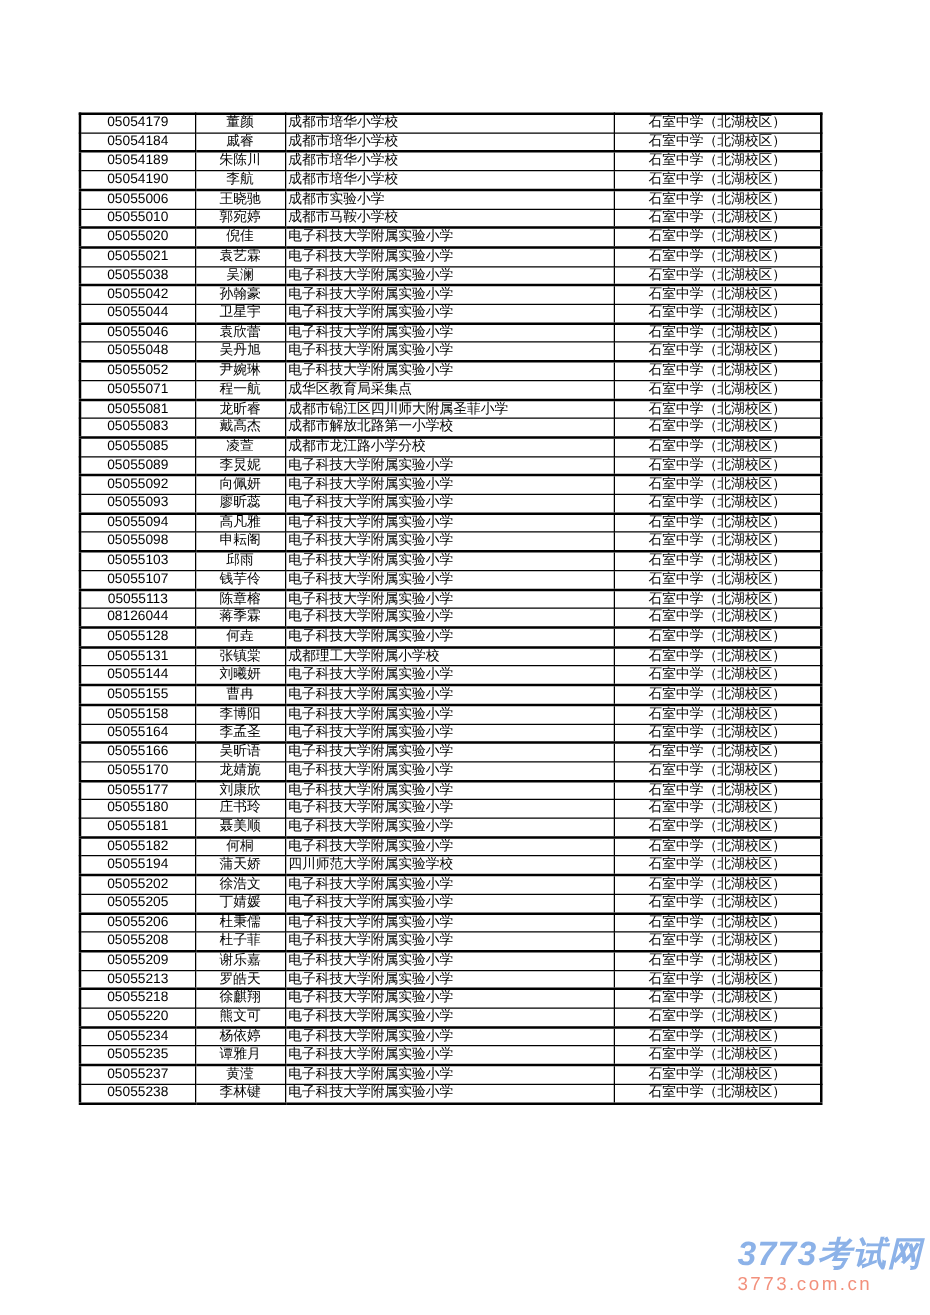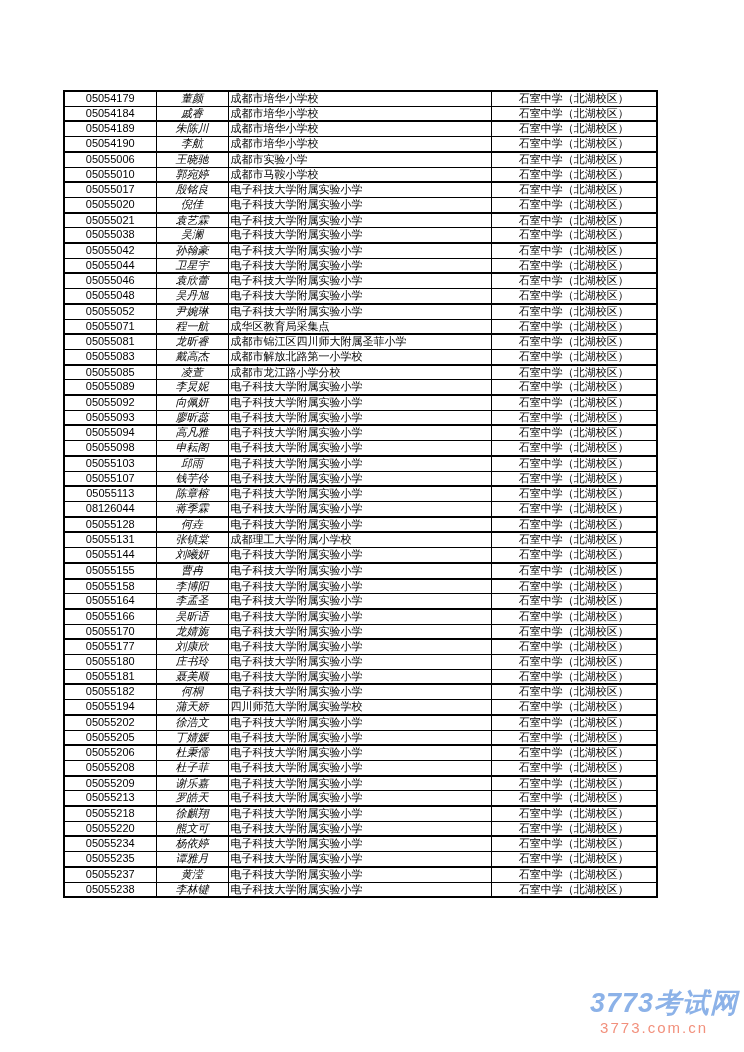--- a/index.html
+++ b/index.html
@@ -33,29 +33,29 @@
     padding: 0 2px;
     height: 13.7px;
     line-height: 13.7px;
     overflow: hidden;
     white-space: nowrap;
   }
   table.roster tr.pair-end td {
     border-bottom-width: 2px;
   }
   .col-id       { width: 92px;  text-align: center; font-family: "Liberation Sans", sans-serif; }
-  .col-name     { width: 72px;  text-align: center; font-style: italic; }
+  .col-name     { width: 72px;  text-align: center; }
   .col-school   { width: 263px; text-align: left; padding-left: 3px; }
   .col-assigned { width: 166px; text-align: center; }
 
   .watermark {
     position: absolute;
     top: 990px;
     right: 6px;
-    text-align: right;
+    text-align: left;
     line-height: 1;
   }
   .wm-name {
     font-size: 27px;
     font-weight: bold;
     font-style: italic;
     letter-spacing: 1px;
     color: #8cb2e8;
   }
   .wm-url {
@@ -109,26 +109,20 @@
           <td class="col-name">王晓驰</td>
           <td class="col-school">成都市实验小学</td>
           <td class="col-assigned">石室中学（北湖校区）</td>
         </tr>
         <tr class="pair-end">
           <td class="col-id">05055010</td>
           <td class="col-name">郭宛婷</td>
           <td class="col-school">成都市马鞍小学校</td>
           <td class="col-assigned">石室中学（北湖校区）</td>
         </tr>
-        <tr>
-          <td class="col-id">05055017</td>
-          <td class="col-name">殷铭良</td>
-          <td class="col-school">电子科技大学附属实验小学</td>
-          <td class="col-assigned">石室中学（北湖校区）</td>
-        </tr>
         <tr class="pair-end">
           <td class="col-id">05055020</td>
           <td class="col-name">倪佳</td>
           <td class="col-school">电子科技大学附属实验小学</td>
           <td class="col-assigned">石室中学（北湖校区）</td>
         </tr>
         <tr>
           <td class="col-id">05055021</td>
           <td class="col-name">袁艺霖</td>
           <td class="col-school">电子科技大学附属实验小学</td>

